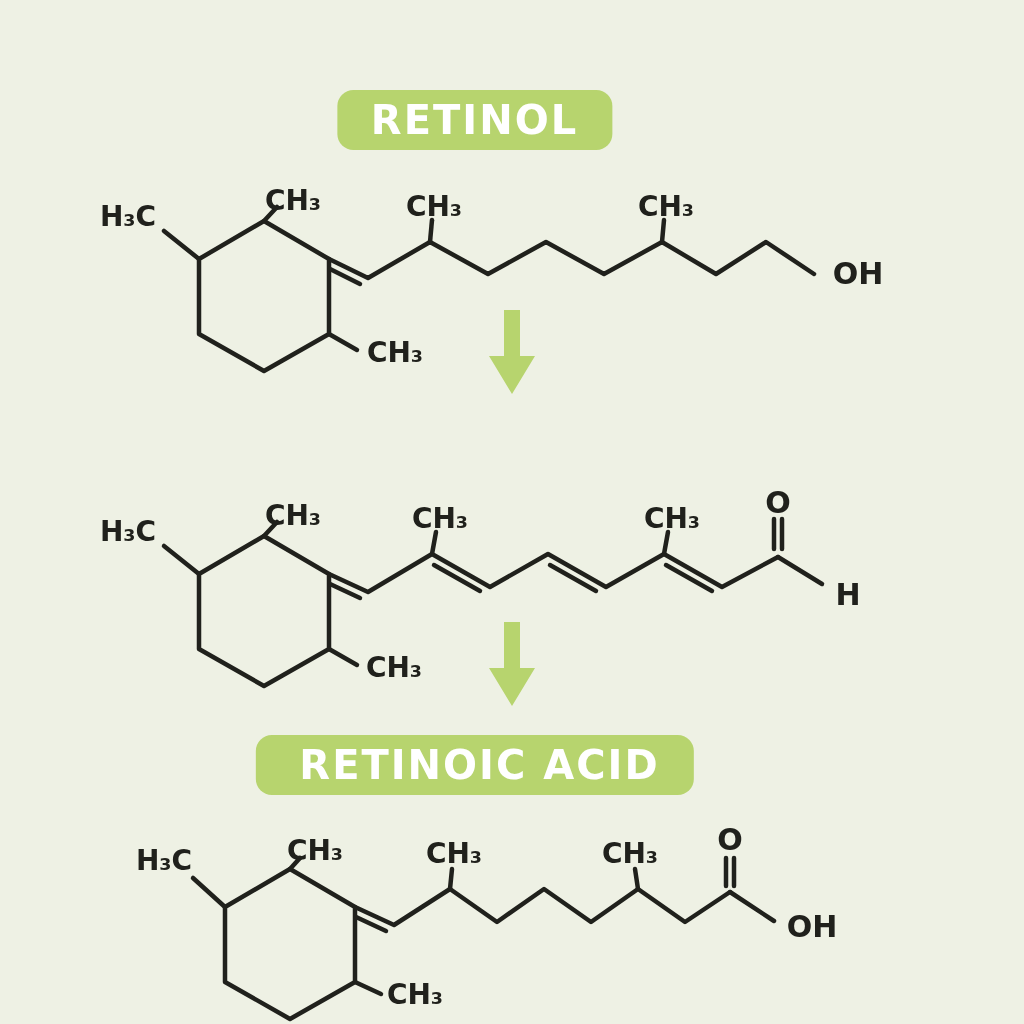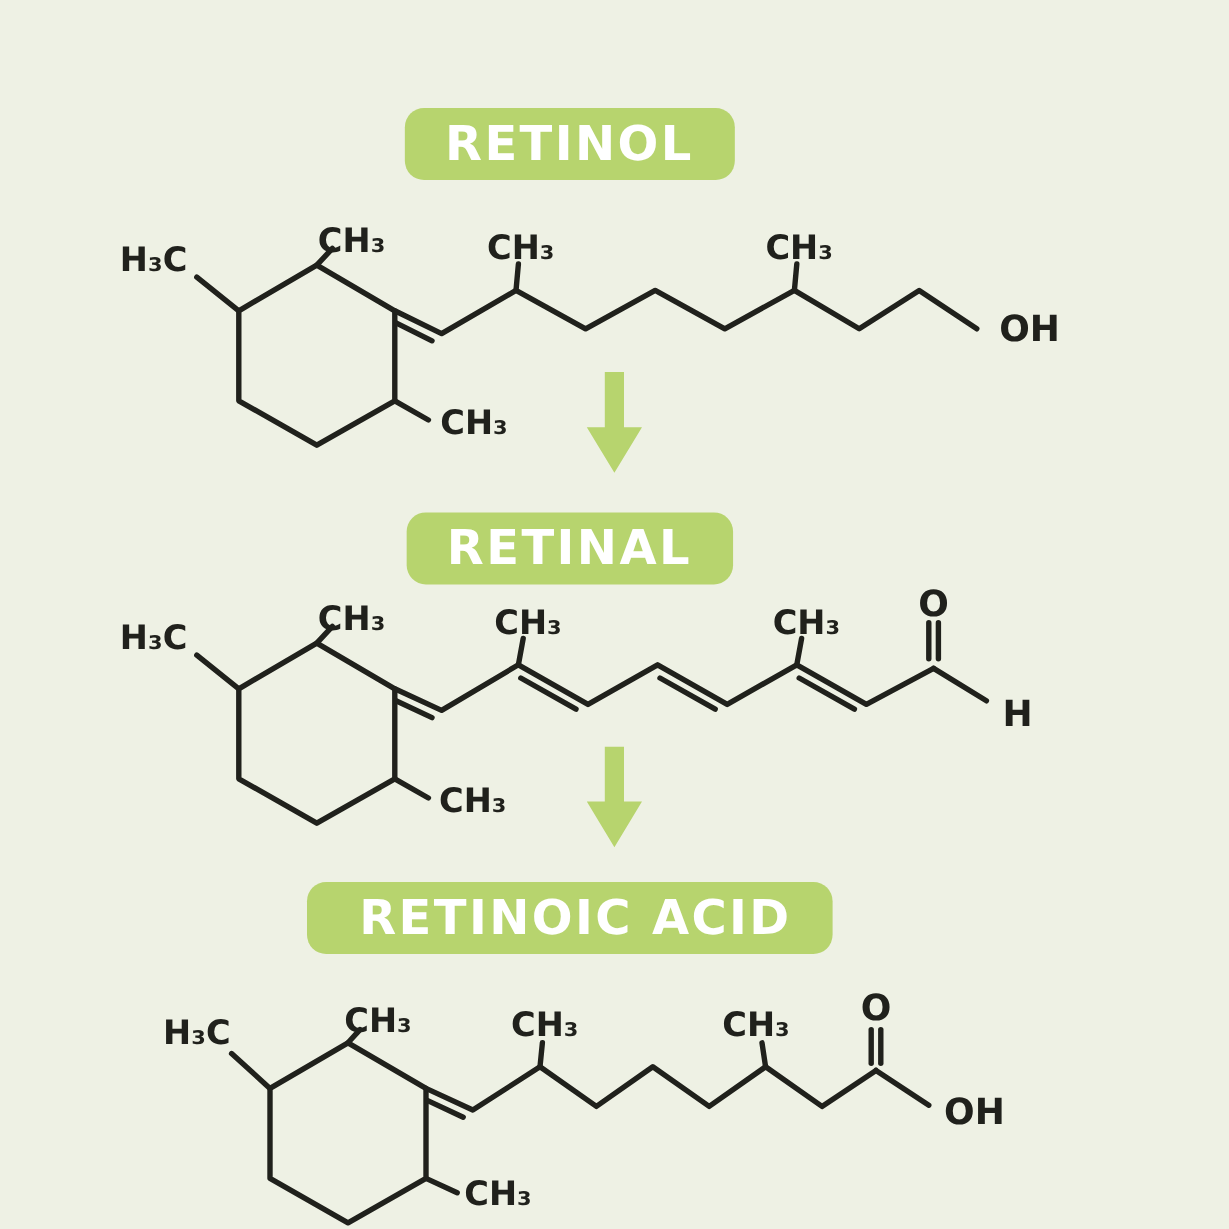--- a/index.html
+++ b/index.html
@@ -73,21 +73,20 @@
       <text x="666" y="42">CH₃</text>
       <text x="395" y="188">CH₃</text>
       <text x="858" y="110" class="lg">OH</text>
     </g>
   </svg>
 
   <svg class="arrow a1" viewBox="0 0 62 88">
     <polygon points="23,0 39,0 39,46 54,46 31,84 8,46 23,46"></polygon>
   </svg>
 
-  <div class="badge b2">RETINAL</div>
 
   <svg id="m2" class="mol" viewBox="0 0 1024 240">
     <g>
       <polygon points="264,47 329,85 329,160 264,197 199,160 199,85"></polygon>
       <line x1="199" y1="85" x2="164" y2="57"></line>
       <line x1="264" y1="47" x2="277" y2="33"></line>
       <line x1="329" y1="160" x2="357" y2="176"></line>
       <polyline points="329,85 368,103 432,65 490,98 548,65 606,98 664,65 722,98 778,68"></polyline>
       <line x1="330" y1="95" x2="360" y2="109"></line>
       <line x1="434" y1="76" x2="480" y2="102"></line>

